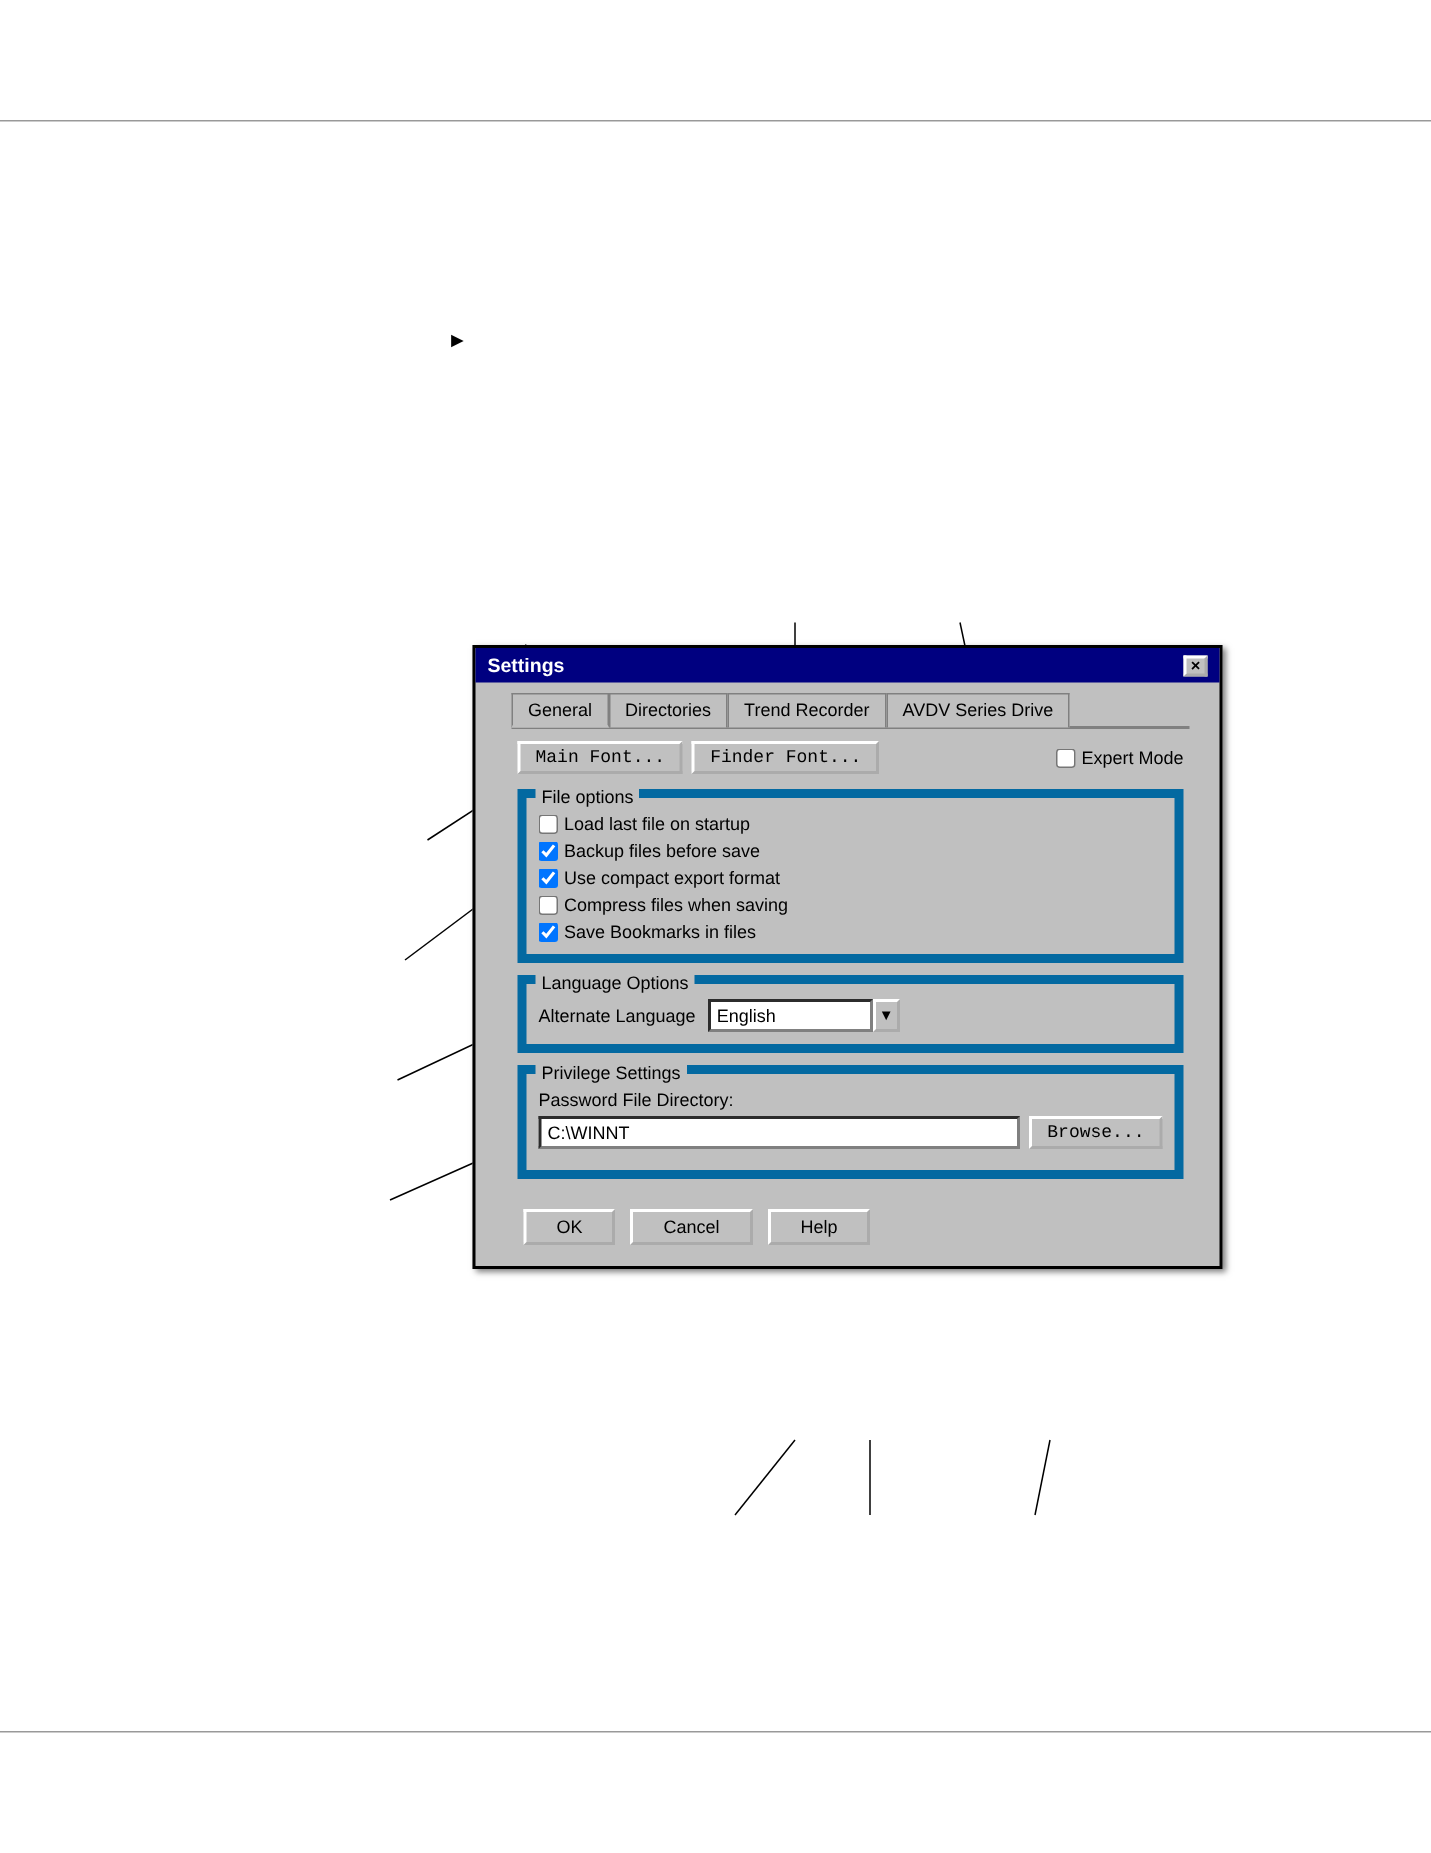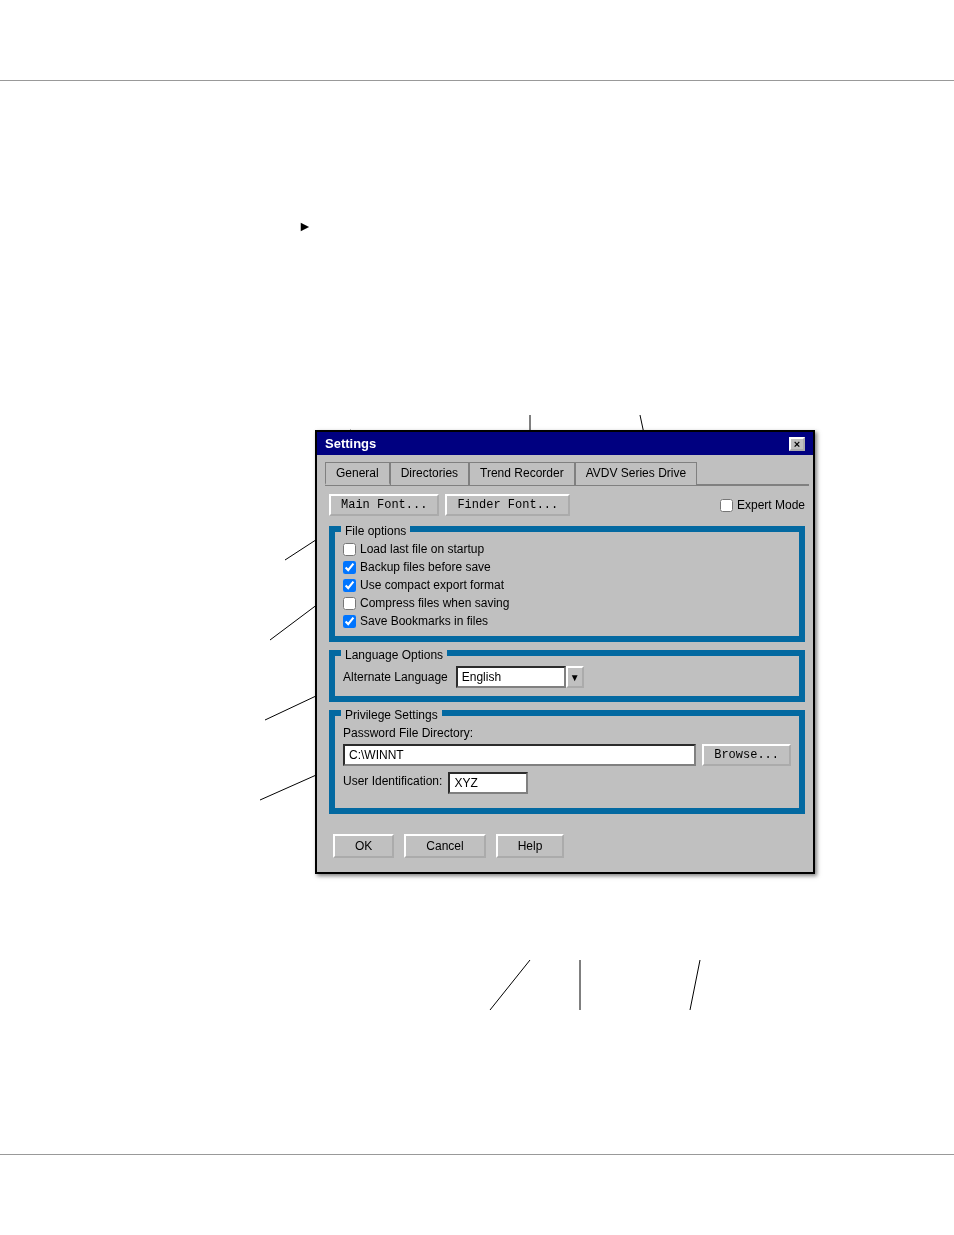--- a/index.html
+++ b/index.html
@@ -74,21 +74,22 @@
       font-size: 11px;
       cursor: pointer;
       display: flex;
       align-items: center;
       justify-content: center;
       color: #000;
       font-weight: bold;
     }
 
     .dialog-content {
-      padding: 6px 4px 8px 8px;
+      padding: 6px 20px 8px 8px;
+      margin-left: 16px;
     }
 
     
     .tabs {
       display: flex;
       gap: 0;
       margin-bottom: 0;
       border-bottom: 2px solid #808080;
     }
 
@@ -373,24 +374,20 @@
       </div>
 
       <div class="group-box">
         <span class="group-box-legend">Privilege Settings</span>
         <div class="group-content">
           <div class="priv-label">Password File Directory:</div>
           <div class="priv-row">
             <input type="text" class="priv-input" value="C:\WINNT" style="">
             <button class="win-button">Browse...</button>
           </div>
-          <div class="priv-row">
-            <span class="priv-label">User Identification:</span>
-            <input type="text" class="user-id-input" value="XYZ" style="">
-          </div>
         </div>
       </div>
     </div>
 
     <div class="dialog-footer">
       <button class="footer-btn">OK</button>
       <button class="footer-btn">Cancel</button>
       <button class="footer-btn">Help</button>
     </div>
   </div>

